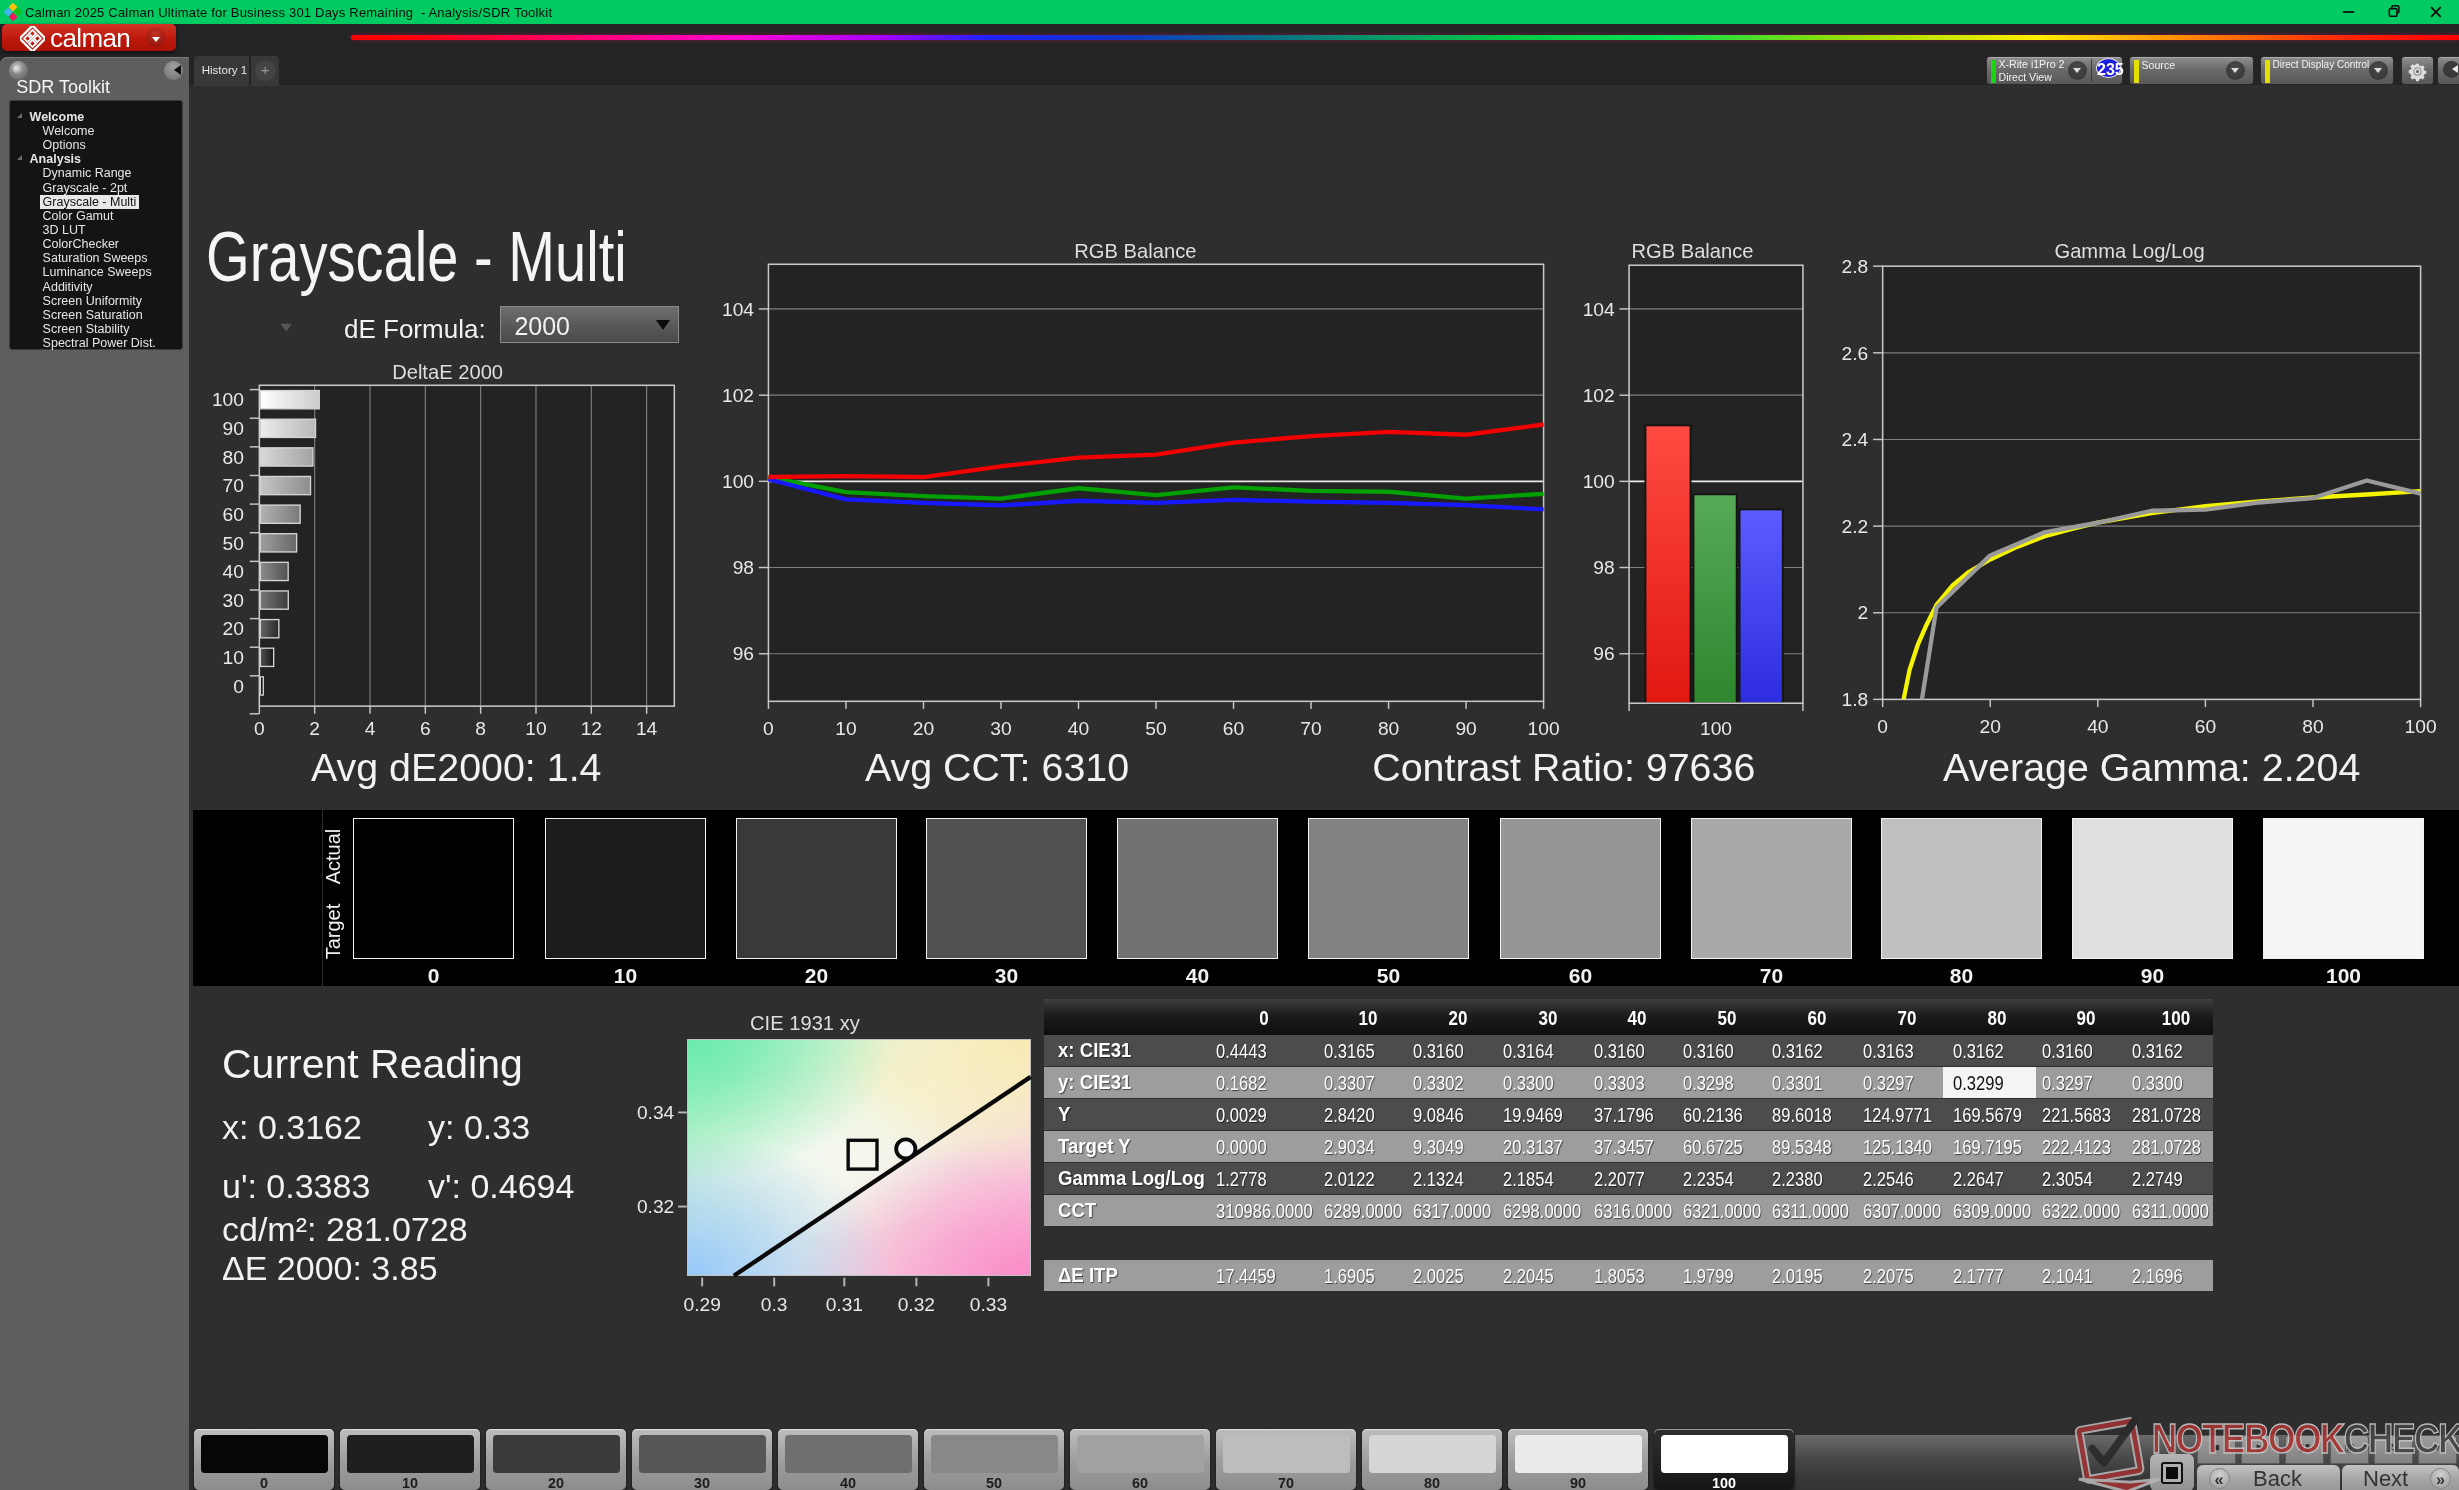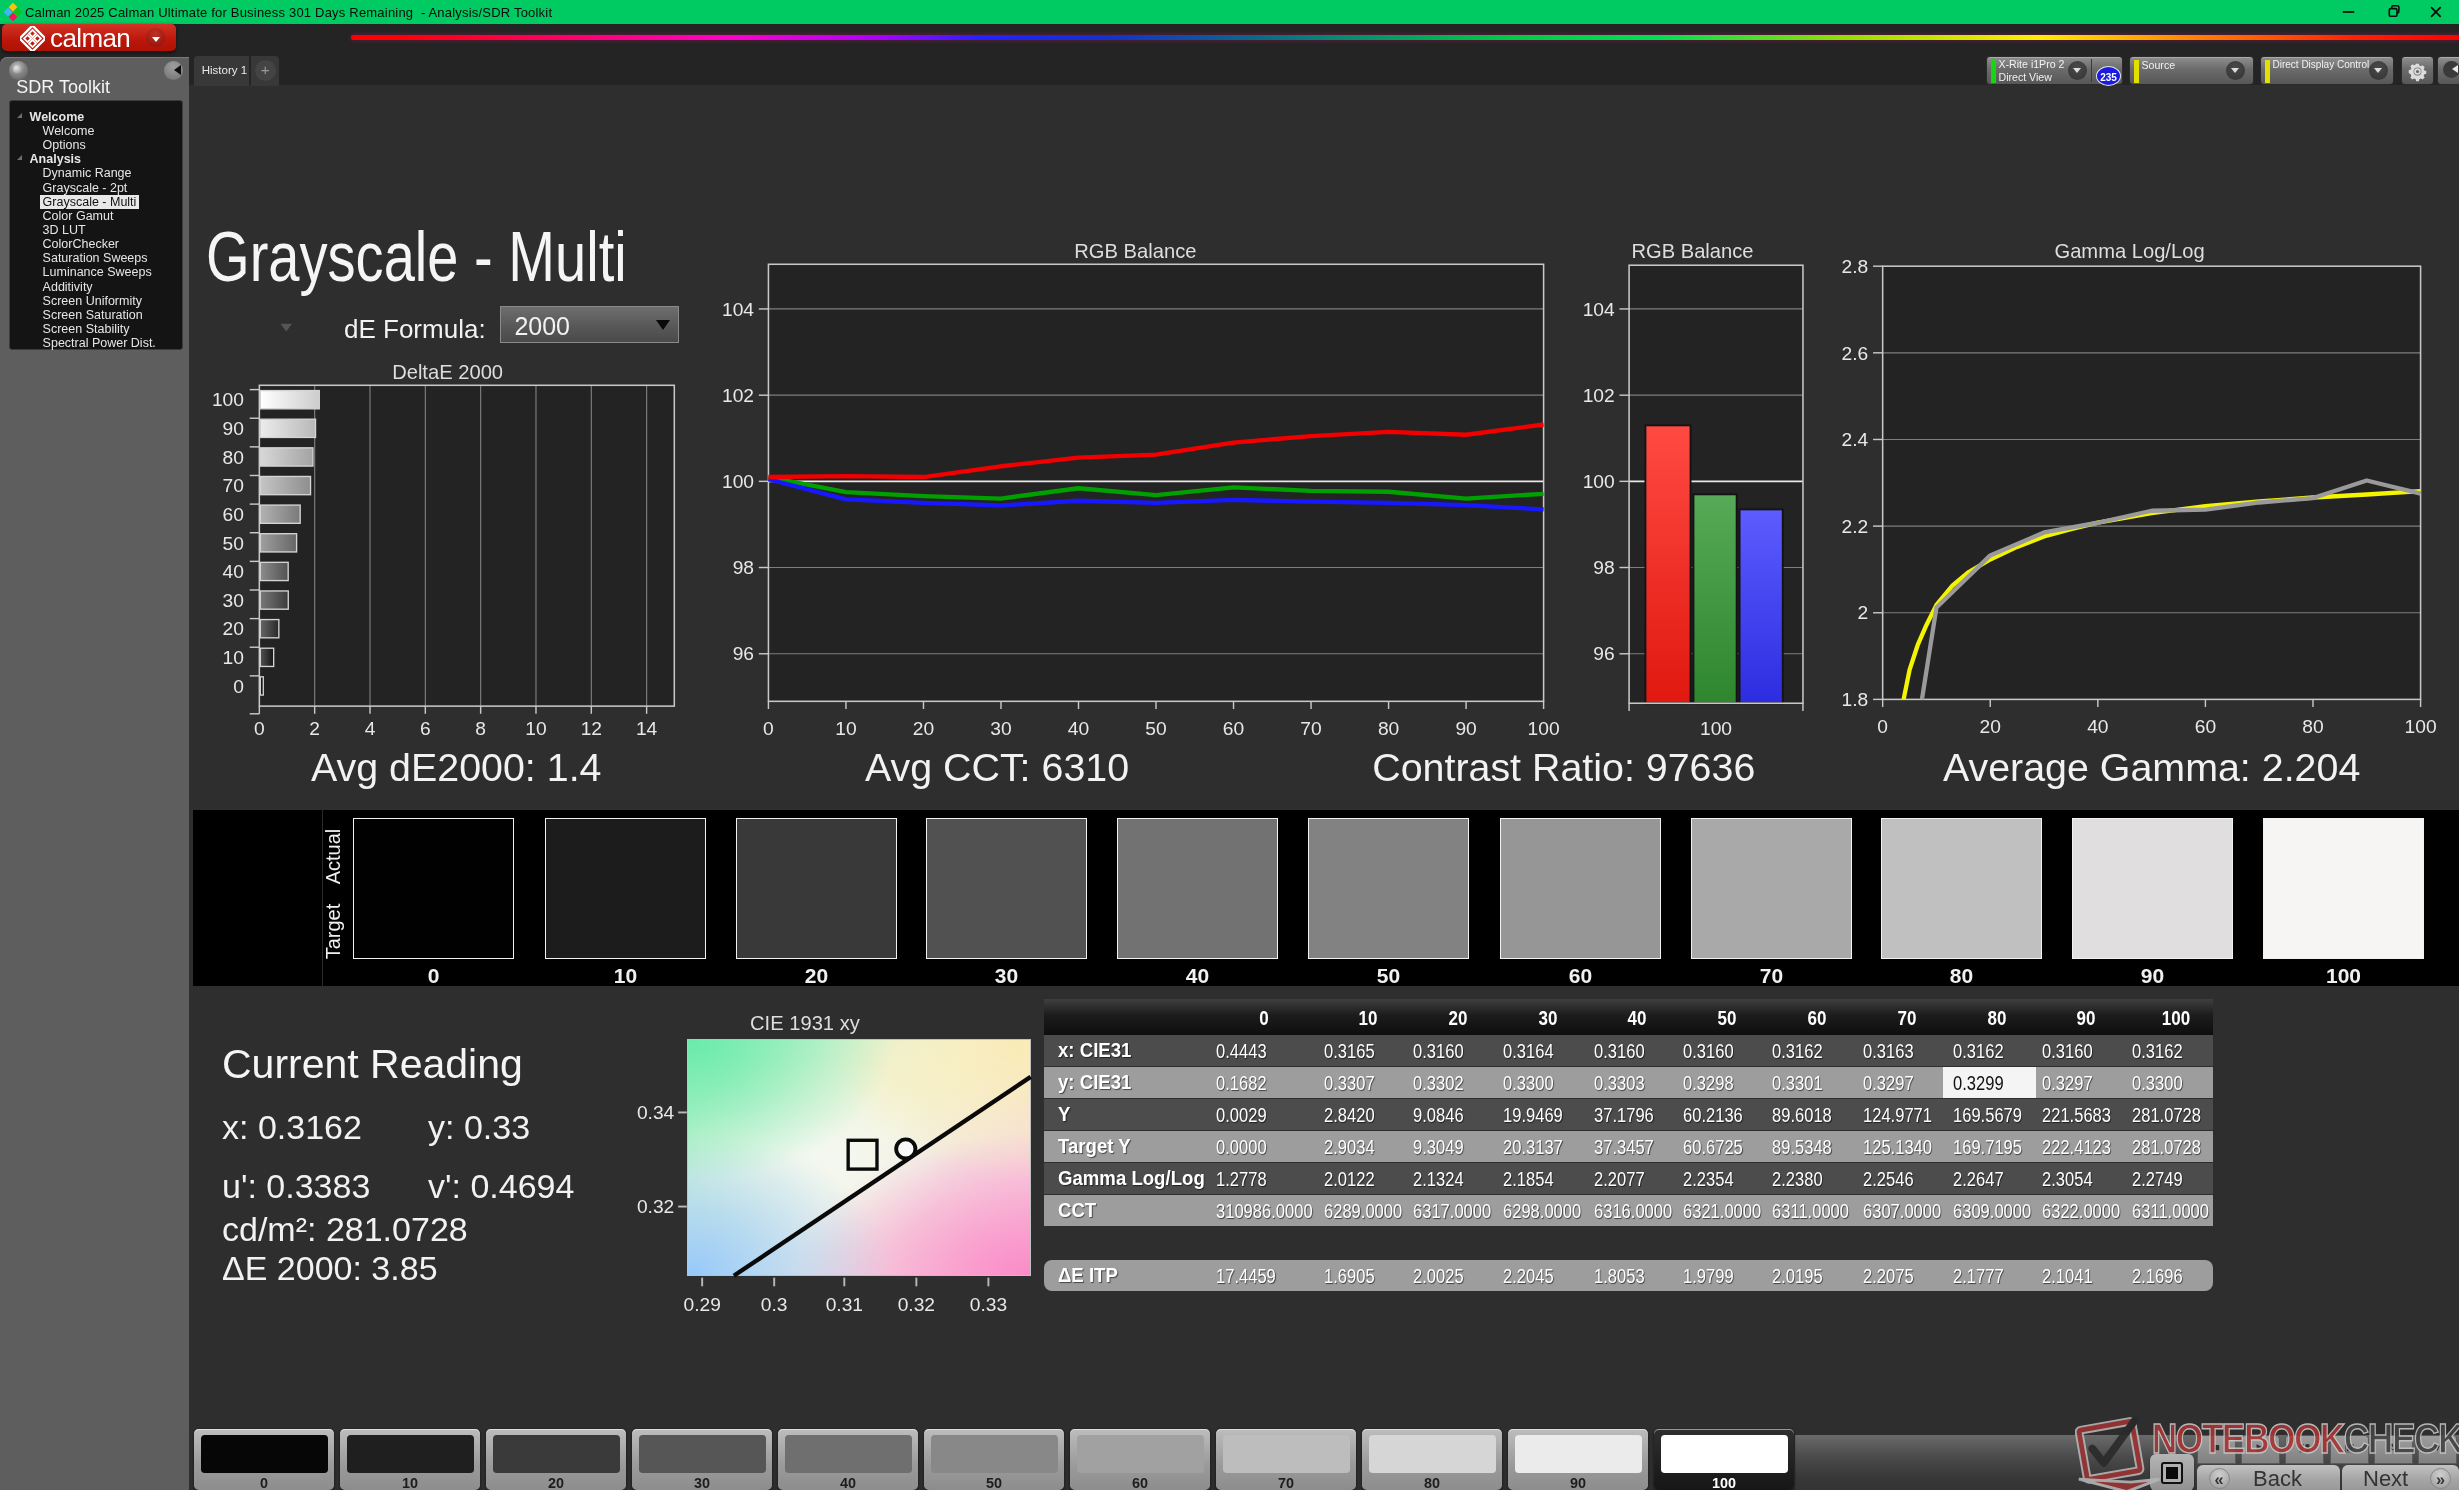--- a/index.html
+++ b/index.html
@@ -105,21 +105,21 @@
 <div class="abs tab" id="tab1">History 1</div>
 <div class="abs tab" id="tab2">
     <div class="pc">+</div>
   </div>
 <div class="abs ctlbtn" style="left:1986px;width:137px;">
     <div class="stripe" style="background:#18d612;"></div>
     <div class="ctltxt" style="left:11.5px;top:1px;">X-Rite i1Pro 2</div>
     <div class="ctltxt" style="left:11.5px;top:14.4px;">Direct View</div>
     <div class="drop" style="left:81px;top:3.8px;"></div>
     <div style="position:absolute;left:104px;top:1.9px;width:1px;height:23px;background:#3a3a3a;"></div>
-    <div style="position:absolute;left:109px;top:9px;width:25px;height:20px;border-radius:50%;background:#1b1be0;border:1.9px solid #e8e8e8;color:#fff;font-size:10px;font-weight:bold;text-align:center;line-height:22px;">235</div>
+    <div style="position:absolute;left:109px;top:1px;width:25px;height:20px;border-radius:50%;background:#1b1be0;border:1.9px solid #e8e8e8;color:#fff;font-size:16px;font-weight:bold;text-align:center;line-height:22px;">235</div>
   </div>
 <div class="abs ctlbtn" style="left:2129px;width:125px;">
     <div class="stripe" style="background:#e3e000;"></div>
     <div class="ctltxt" style="left:11.5px;top:1.9px;">Source</div>
     <div class="drop" style="left:96px;top:3.8px;"></div>
   </div>
 <div class="abs ctlbtn" style="left:2260px;width:134px;">
     <div class="stripe" style="background:#e3e000;"></div>
     <div class="ctltxt" style="left:11.5px;top:1.9px;font-size:10px;">Direct&nbsp;Display&nbsp;Control</div>
     <div class="drop" style="left:108px;top:3.8px;"></div>
@@ -292,21 +292,21 @@
       <div class="cell" style="left:369px;">6317.0000</div>
       <div class="cell" style="left:459px;">6298.0000</div>
       <div class="cell" style="left:550px;">6316.0000</div>
       <div class="cell" style="left:639px;">6321.0000</div>
       <div class="cell" style="left:728px;">6311.0000</div>
       <div class="cell" style="left:819px;">6307.0000</div>
       <div class="cell" style="left:909px;">6309.0000</div>
       <div class="cell" style="left:998px;">6322.0000</div>
       <div class="cell" style="left:1088px;">6311.0000</div>
     </div>
-    <div class="trow rlight" style="top:261px;height:31px;border-radius:8px;">
+    <div class="trow rlight" style="top:261px;height:31px;">
       <div class="rowlbl">ΔE ITP</div>
       <div class="cell" style="left:172px;">17.4459</div>
       <div class="cell" style="left:280px;">1.6905</div>
       <div class="cell" style="left:369px;">2.0025</div>
       <div class="cell" style="left:459px;">2.2045</div>
       <div class="cell" style="left:550px;">1.8053</div>
       <div class="cell" style="left:639px;">1.9799</div>
       <div class="cell" style="left:728px;">2.0195</div>
       <div class="cell" style="left:819px;">2.2075</div>
       <div class="cell" style="left:909px;">2.1777</div>

